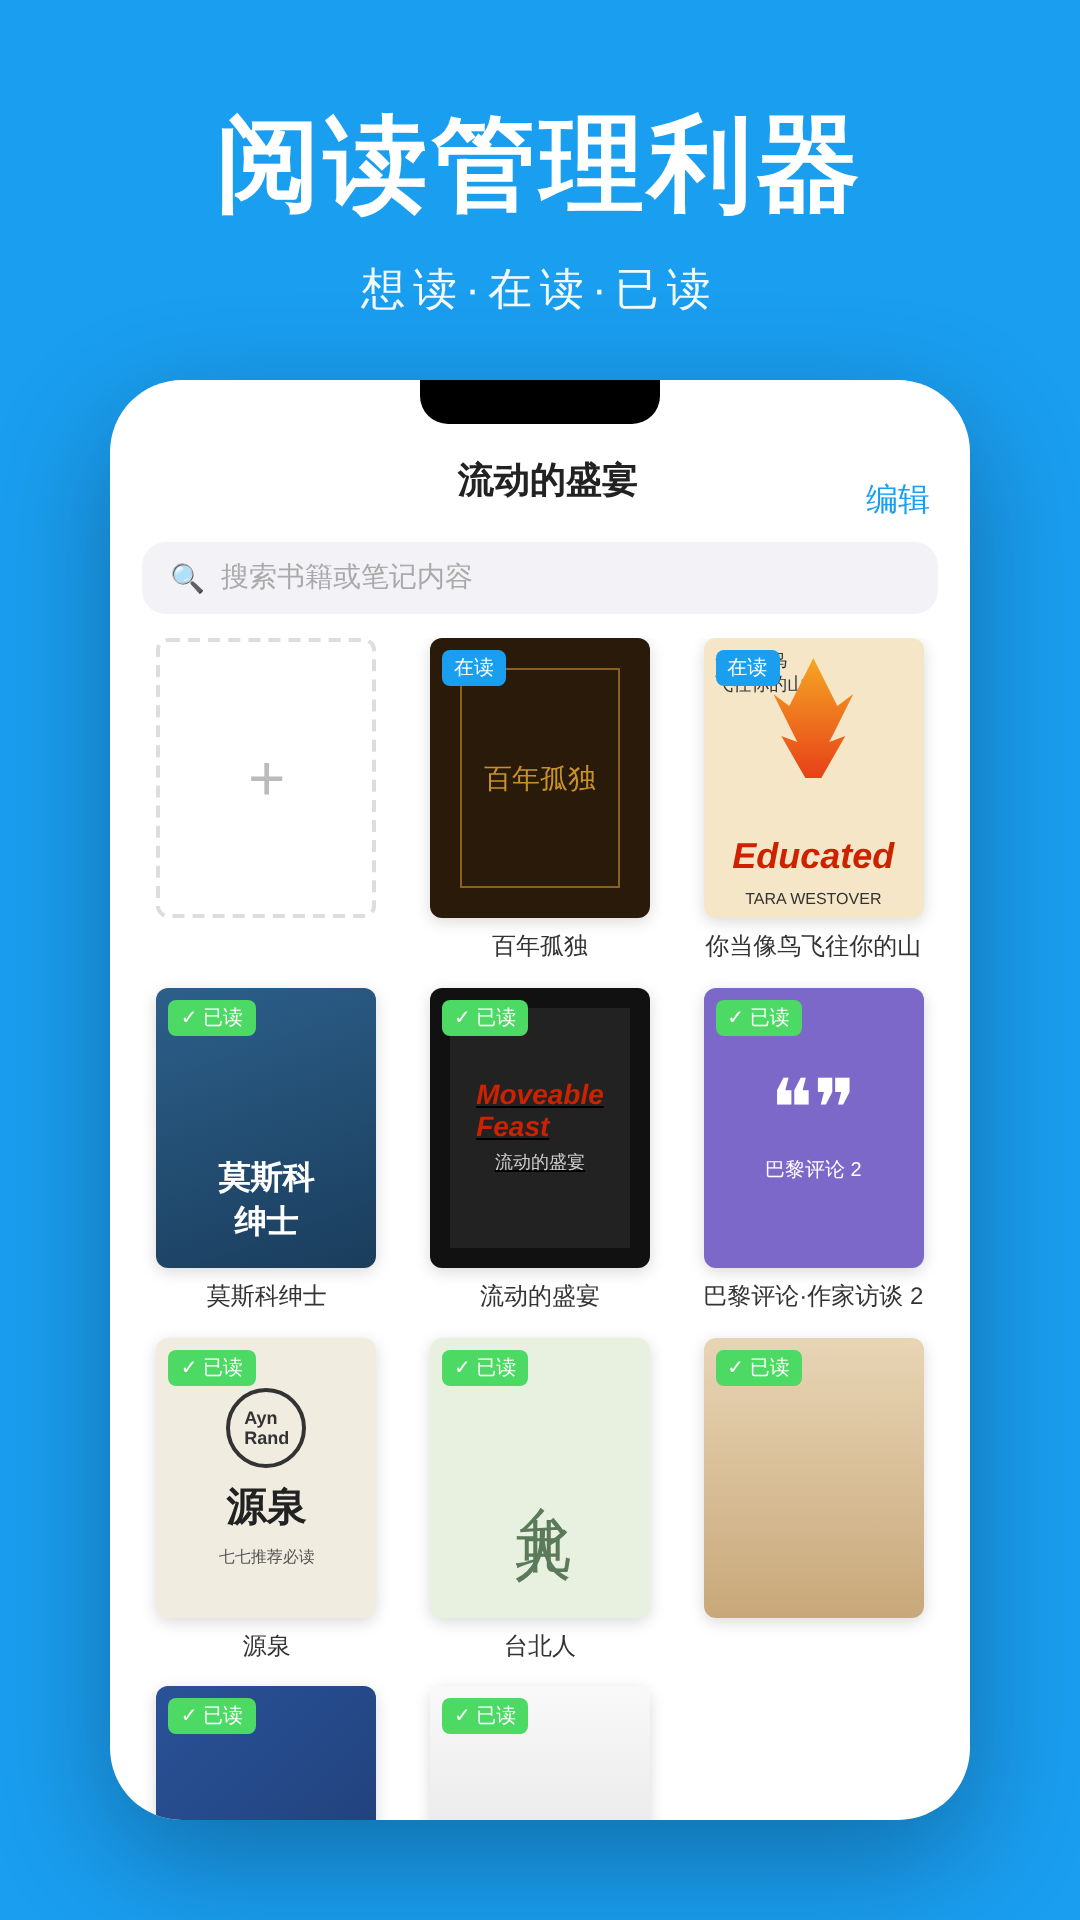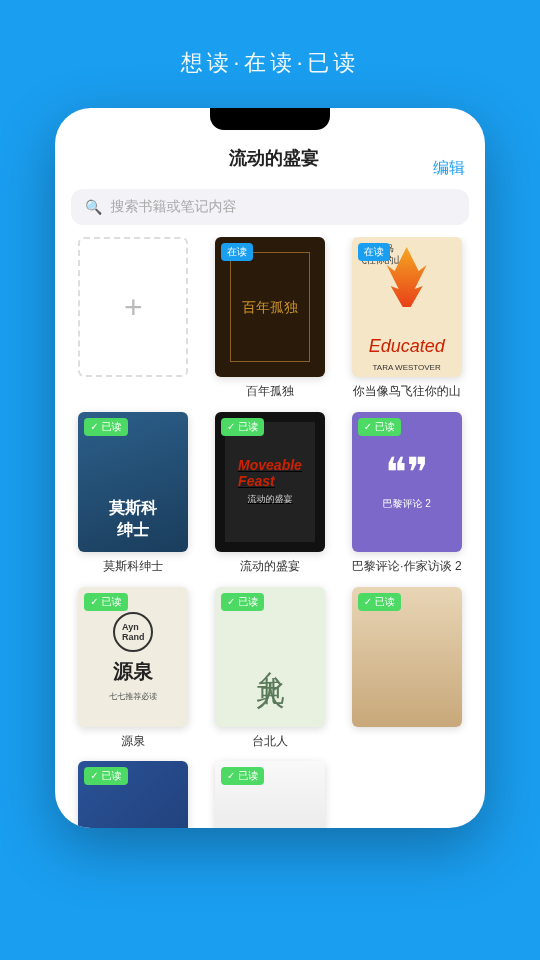--- a/index.html
+++ b/index.html
@@ -212,21 +212,21 @@
       position: absolute;
       top: 10px;
       width: 40px;
       height: 60px;
       background: linear-gradient(to bottom, #f5a623, #e84118);
       clip-path: polygon(50% 0%, 80% 40%, 100% 30%, 70% 70%, 90% 65%, 60% 100%, 40% 100%, 10% 65%, 30% 70%, 0% 30%, 20% 40%);
     }
     .cover-educated-text {
       color: #cc2200;
       font-size: 18px;
-      font-weight: 400;
+      font-weight: 700;
       font-style: italic;
       position: absolute;
       bottom: 20px;
     }
     .cover-educated-subtitle {
       color: #333;
       font-size: 8px;
       text-align: center;
       position: absolute;
       bottom: 5px;
@@ -391,20 +391,21 @@
     .cover-placeholder-text {
       color: rgba(255,255,255,0.6);
       font-size: 11px;
       text-align: center;
     }
   </style>
 </head>
 <body>
 
 <div class="hero-section">
+  <div class="hero-title">阅读管理利器</div>
   <div class="hero-subtitle">想读·在读·已读</div>
 </div>
 
 <div class="phone-container">
   <div class="notch"></div>
 
   <div class="app-header">
     <div class="spacer-left"></div>
     <div class="app-title">流动的盛宴</div>
     <div class="edit-btn">编辑</div>

